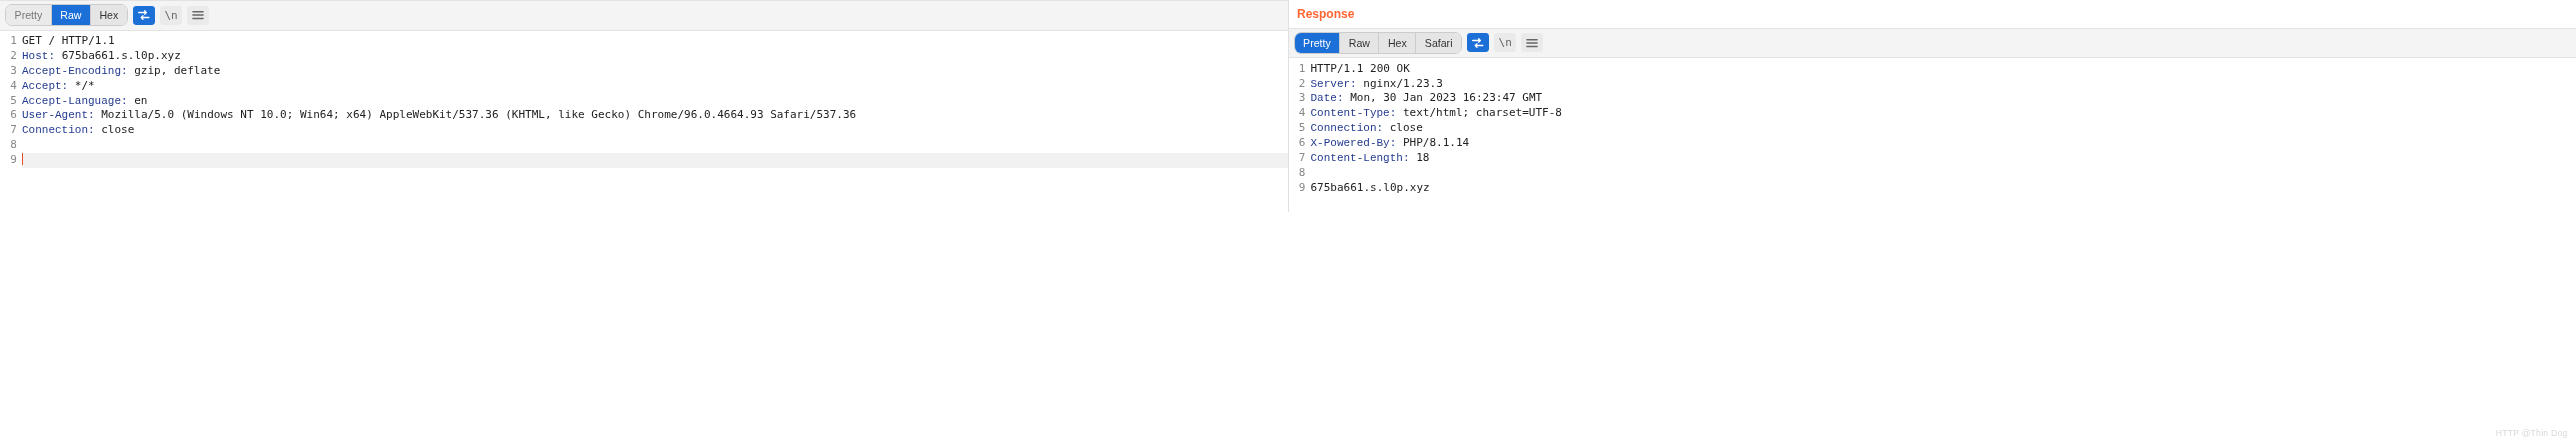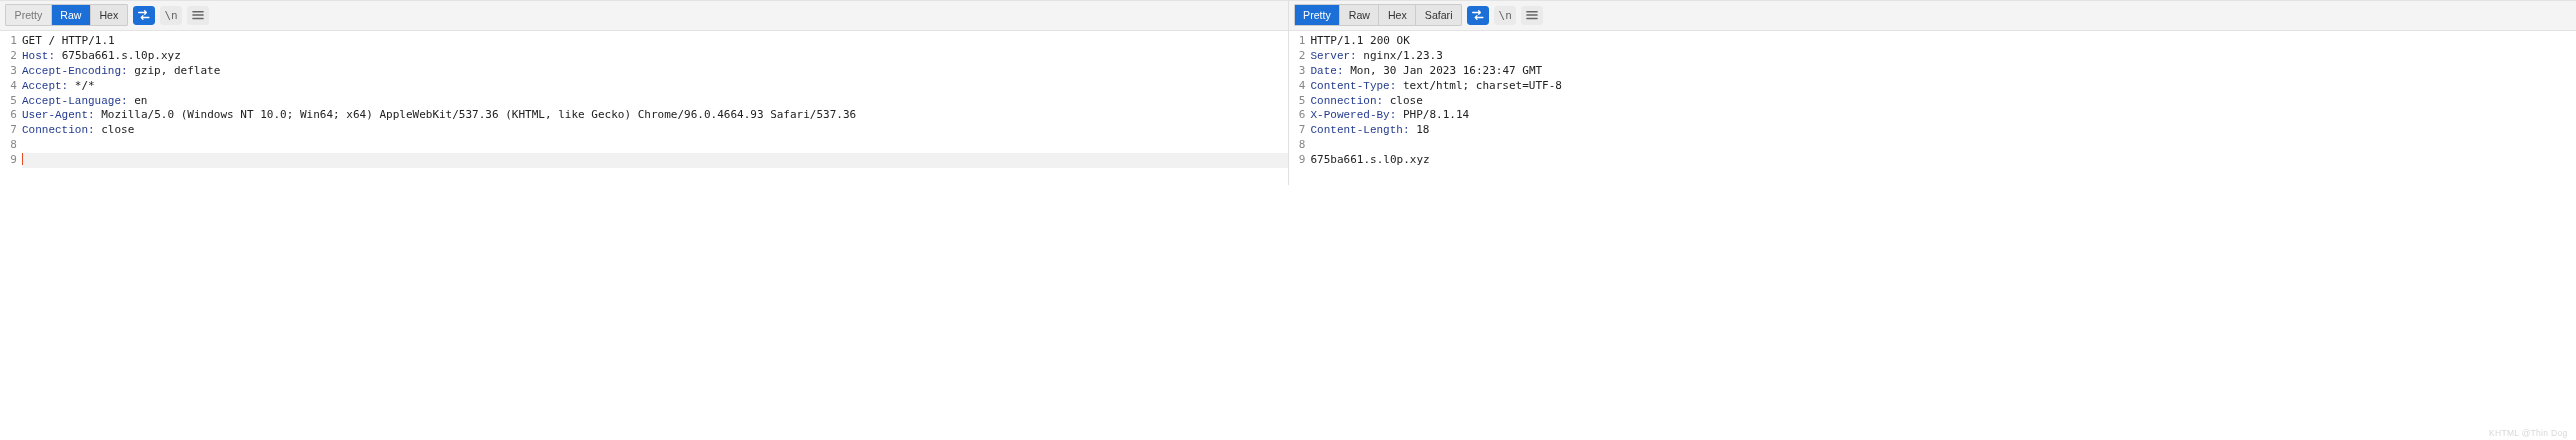--- a/index.html
+++ b/index.html
@@ -34,21 +34,21 @@
   align-items: center;
   gap: 5.1px;
   background: #f4f4f4;
   padding: 3.4px 5.1px;
   border-top: 0.9px solid #e3e3e3;
   border-bottom: 0.9px solid #e3e3e3;
 }
 .tab-group {
   display: flex;
   border: 0.9px solid #ccc;
-  border-radius: 1px;
+  border-radius: 7px;
   overflow: hidden;
   background: #fff;
 }
 .tab {
   padding: 2.6px 8.5px;
   font-size: 10.6px;
   color: #333;
   background: #e5e5e5;
   border-right: 0.9px solid #ccc;
   cursor: pointer;
@@ -158,20 +158,23 @@
           <line x1="1" y1="2" x2="13" y2="2" stroke="#666" stroke-width="1.7" stroke-linecap="round"></line>
           <line x1="1" y1="6" x2="13" y2="6" stroke="#666" stroke-width="1.7" stroke-linecap="round"></line>
           <line x1="1" y1="10" x2="13" y2="10" stroke="#666" stroke-width="1.7" stroke-linecap="round"></line>
         </svg>
       </div>
     </div>
     <div class="code-area" id="req-code"><div class="line"><div class="gutter">1</div><div class="code"><span>GET / HTTP/1.1</span></div></div><div class="line"><div class="gutter">2</div><div class="code"><span class="hname">Host:</span><span> 675ba661.s.l0p.xyz</span></div></div><div class="line"><div class="gutter">3</div><div class="code"><span class="hname">Accept-Encoding:</span><span> gzip, deflate</span></div></div><div class="line"><div class="gutter">4</div><div class="code"><span class="hname">Accept:</span><span> */*</span></div></div><div class="line"><div class="gutter">5</div><div class="code"><span class="hname">Accept-Language:</span><span> en</span></div></div><div class="line"><div class="gutter">6</div><div class="code"><span class="hname">User-Agent:</span><span> Mozilla/5.0 (Windows NT 10.0; Win64; x64) AppleWebKit/537.36 (KHTML, like Gecko) Chrome/96.0.4664.93 Safari/537.36</span></div></div><div class="line"><div class="gutter">7</div><div class="code"><span class="hname">Connection:</span><span> close</span></div></div><div class="line"><div class="gutter">8</div><div class="code"><span></span></div></div><div class="line caret-line"><div class="gutter">9</div><div class="code"><span></span><span class="caret"></span></div></div></div>
   </div>
 
   <div class="panel">
+    <div class="panel-inner">
+      <div class="panel-title">Response</div>
+    </div>
     <div class="toolbar">
       <div class="tab-group">
         <div class="tab active">Pretty</div>
         <div class="tab">Raw</div>
         <div class="tab">Hex</div>
         <div class="tab">Safari</div>
       </div>
       <div class="tool-btn blue">
         <svg width="13.6" height="12" viewBox="0 0 16 14">
           <path d="M2 4 H11 M9 2 L11 4 L9 6" stroke="#fff" stroke-width="1.6" fill="none" stroke-linecap="round" stroke-linejoin="round"></path>
@@ -187,14 +190,14 @@
           <line x1="1" y1="6" x2="13" y2="6" stroke="#666" stroke-width="1.7" stroke-linecap="round"></line>
           <line x1="1" y1="10" x2="13" y2="10" stroke="#666" stroke-width="1.7" stroke-linecap="round"></line>
         </svg>
       </div>
     </div>
     <div class="code-area" id="res-code"><div class="line"><div class="gutter">1</div><div class="code"><span>HTTP/1.1 200 OK</span></div></div><div class="line"><div class="gutter">2</div><div class="code"><span class="hname">Server:</span><span> nginx/1.23.3</span></div></div><div class="line"><div class="gutter">3</div><div class="code"><span class="hname">Date:</span><span> Mon, 30 Jan 2023 16:23:47 GMT</span></div></div><div class="line"><div class="gutter">4</div><div class="code"><span class="hname">Content-Type:</span><span> text/html; charset=UTF-8</span></div></div><div class="line"><div class="gutter">5</div><div class="code"><span class="hname">Connection:</span><span> close</span></div></div><div class="line"><div class="gutter">6</div><div class="code"><span class="hname">X-Powered-By:</span><span> PHP/8.1.14</span></div></div><div class="line"><div class="gutter">7</div><div class="code"><span class="hname">Content-Length:</span><span> 18</span></div></div><div class="line"><div class="gutter">8</div><div class="code"><span></span></div></div><div class="line"><div class="gutter">9</div><div class="code"><span>675ba661.s.l0p.xyz</span></div></div></div>
   </div>
 
 </div>
 
-<div class="watermark">KHTML @Thin Dog</div>
+<div class="watermark">HTTP @Thin Dog</div>
 
 
 </body></html>

